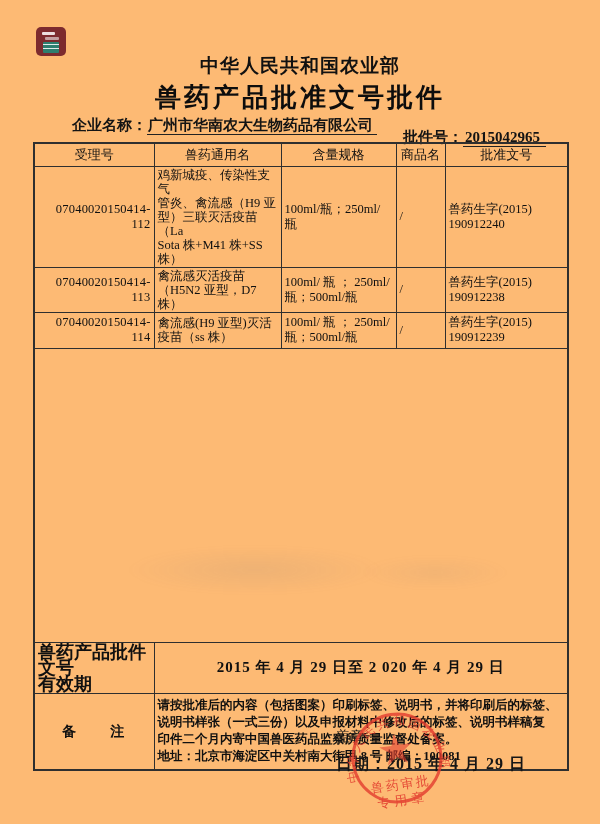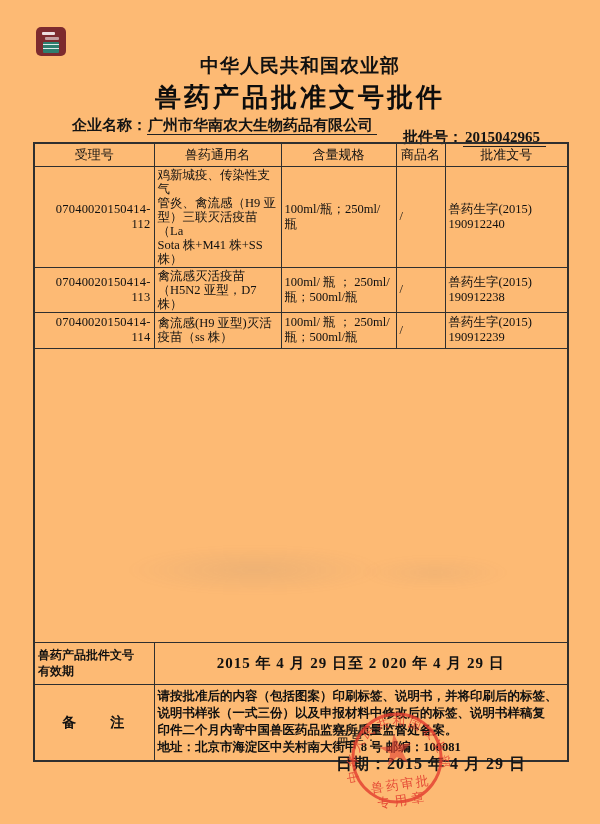--- a/index.html
+++ b/index.html
@@ -47,21 +47,21 @@
   table.main{border:2px solid var(--table-border);}
   table.main th{font-weight:normal;text-align:center;height:23px;font-size:13px;}
   td.c-acc{text-align:right;letter-spacing:.2px;}
   td.c-name{text-align:left;white-space:pre-line;line-height:14px;padding:2px 3px;}
   td.c-spec{text-align:left;white-space:pre-line;}
   td.c-trade{text-align:left;padding-left:6px;}
   td.c-appr{text-align:left;white-space:pre-line;padding-left:5px;}
   tr.r1{height:73px;} tr.r2{height:37px;} tr.r3{height:36px;}
   tr.empty-row td{height:294px;border-top:1px solid var(--table-border);}
   tr.validity-row{height:42px;}
-  td.v-label{white-space:pre-line;font-weight:bold;font-size:12px;padding-left:4px;line-height:16px;}
+  td.v-label{white-space:pre-line;font-weight:bold;font-size:18px;padding-left:4px;line-height:16px;}
   td.v-value{text-align:center;font-size:15px;letter-spacing:1px;font-weight:bold;}
   tr.remark-row{height:77px;}
   td.r-label{text-align:center;font-weight:bold;font-size:14px;letter-spacing:2px;}
   td.r-text{white-space:pre-line;font-weight:bold;font-size:12.5px;line-height:17px;padding:3px 6px;text-align:left;}
 
   .footer-seal-label{position:absolute;left:336px;top:728px;font-size:14px;font-weight:normal;}
   .footer-date{position:absolute;left:336px;top:754px;font-size:16px;font-weight:bold;letter-spacing:1px;}
 
   .seal{position:absolute;left:327px;top:688px;width:140px;height:140px;overflow:visible;}
   .seal text{fill:var(--seal-red);font-family:"DejaVu Sans","Liberation Sans",sans-serif;}

